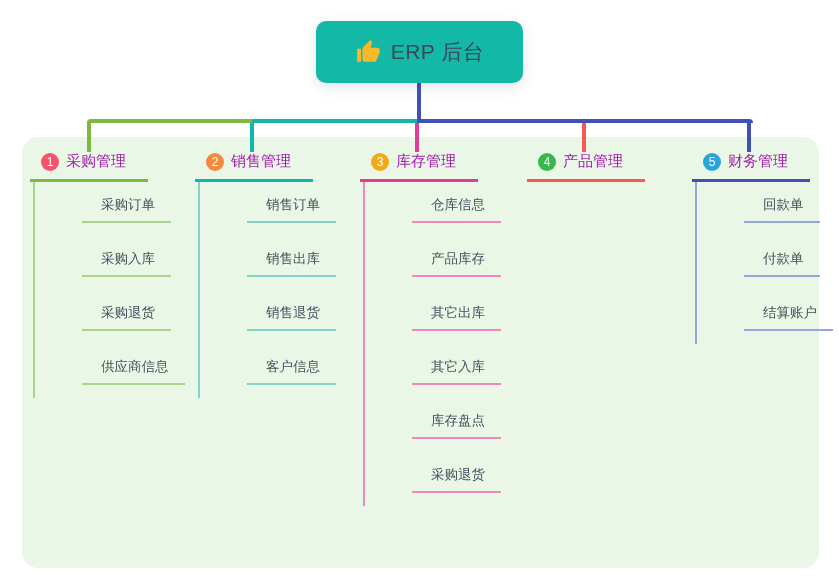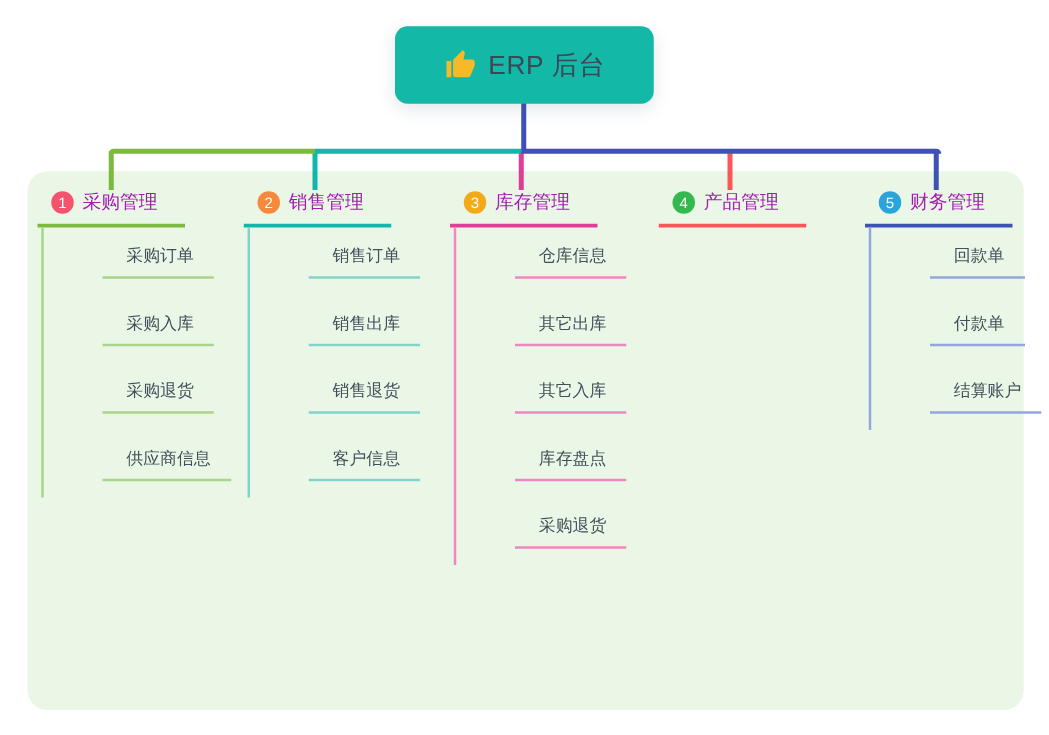--- a/index.html
+++ b/index.html
@@ -118,20 +118,23 @@
   <div class="branch b3">
     <div class="branch-title">
       <span class="badge">3</span>
       <span class="t">库存管理</span>
     </div>
     <div class="children">
       <div class="child-row">
           <span class="child">仓库信息</span>
         </div>
       <div class="child-row">
+          <span class="child">产品库存</span>
+        </div>
+      <div class="child-row">
           <span class="child">其它出库</span>
         </div>
       <div class="child-row">
           <span class="child">其它入库</span>
         </div>
       <div class="child-row">
           <span class="child">库存盘点</span>
         </div>
       <div class="child-row">
           <span class="child">采购退货</span>

